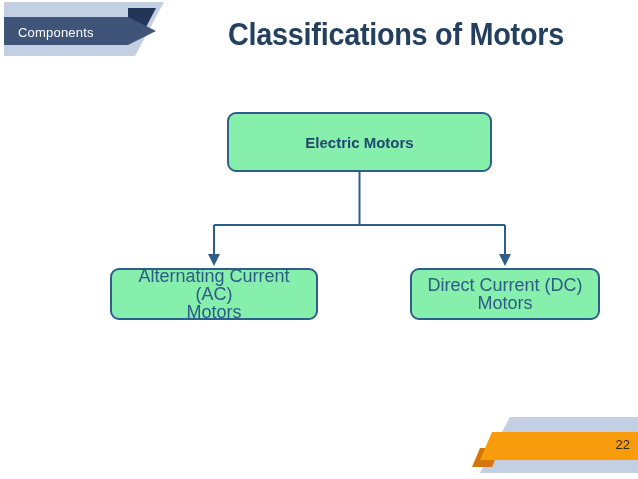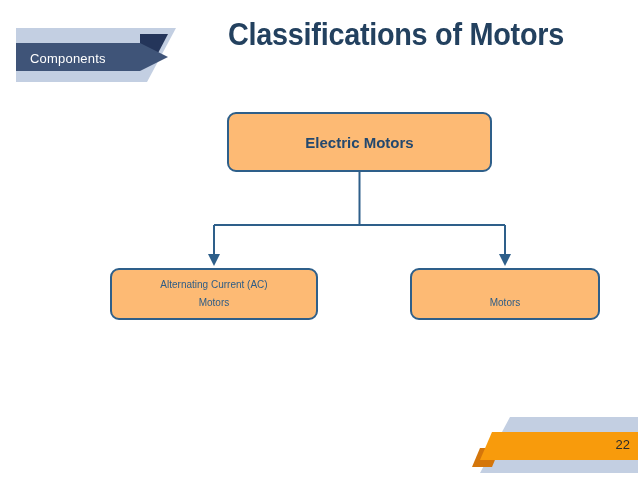--- a/index.html
+++ b/index.html
@@ -16,25 +16,24 @@
   .slide {
     position: relative;
     width: 638px;
     height: 479px;
     background: #ffffff;
   }
 
   
   .section-banner {
     position: absolute;
-    left: 16px;
+    left: 4px;
     top: 0;
     width: 200px;
     height: 62px;
-    margin-top: 26px;
   }
   .section-banner svg {
     display: block;
   }
   .section-banner-label {
     position: absolute;
     left: 14px;
     top: 25px;
     font-size: 13px;
     line-height: 15px;
@@ -69,21 +68,21 @@
     height: 479px;
   }
   .connectors {
     position: absolute;
     left: 0;
     top: 0;
   }
   .node {
     position: absolute;
     box-sizing: border-box;
-    background: #fdba74;
+    background: #86efac;
     border: 2px solid #2E5F8A;
     border-radius: 9px;
     display: flex;
     align-items: center;
     justify-content: center;
     text-align: center;
     color: #2A5580;
   }
   .node-root {
     left: 227px;
@@ -103,21 +102,21 @@
     height: 52px;
   }
   .node-dc {
     left: 410px;
     top: 268px;
     width: 190px;
     height: 52px;
   }
   .node-ac .node-label,
   .node-dc .node-label {
-    font-size: 10px;
+    font-size: 18px;
     line-height: 18px;
     font-weight: normal;
     color: #2D5C86;
     padding: 0 6px;
   }
 
   
   .page-ribbon {
     position: absolute;
     left: 470px;
@@ -178,21 +177,21 @@
 
     <div class="node node-ac">
       <span class="node-label">
         <span>Alternating Current (AC)</span><br>
         <span>Motors</span>
       </span>
     </div>
 
     <div class="node node-dc">
       <span class="node-label">
-        <br>
+        <span>Direct Current (DC)</span><br>
         <span>Motors</span>
       </span>
     </div>
   </div>
 
   <div class="page-ribbon">
     <svg width="168" height="64" viewBox="0 0 168 64">
 
       <polygon points="40,2 168,2 168,58 10,58" fill="#C3CFE2"></polygon>
 

